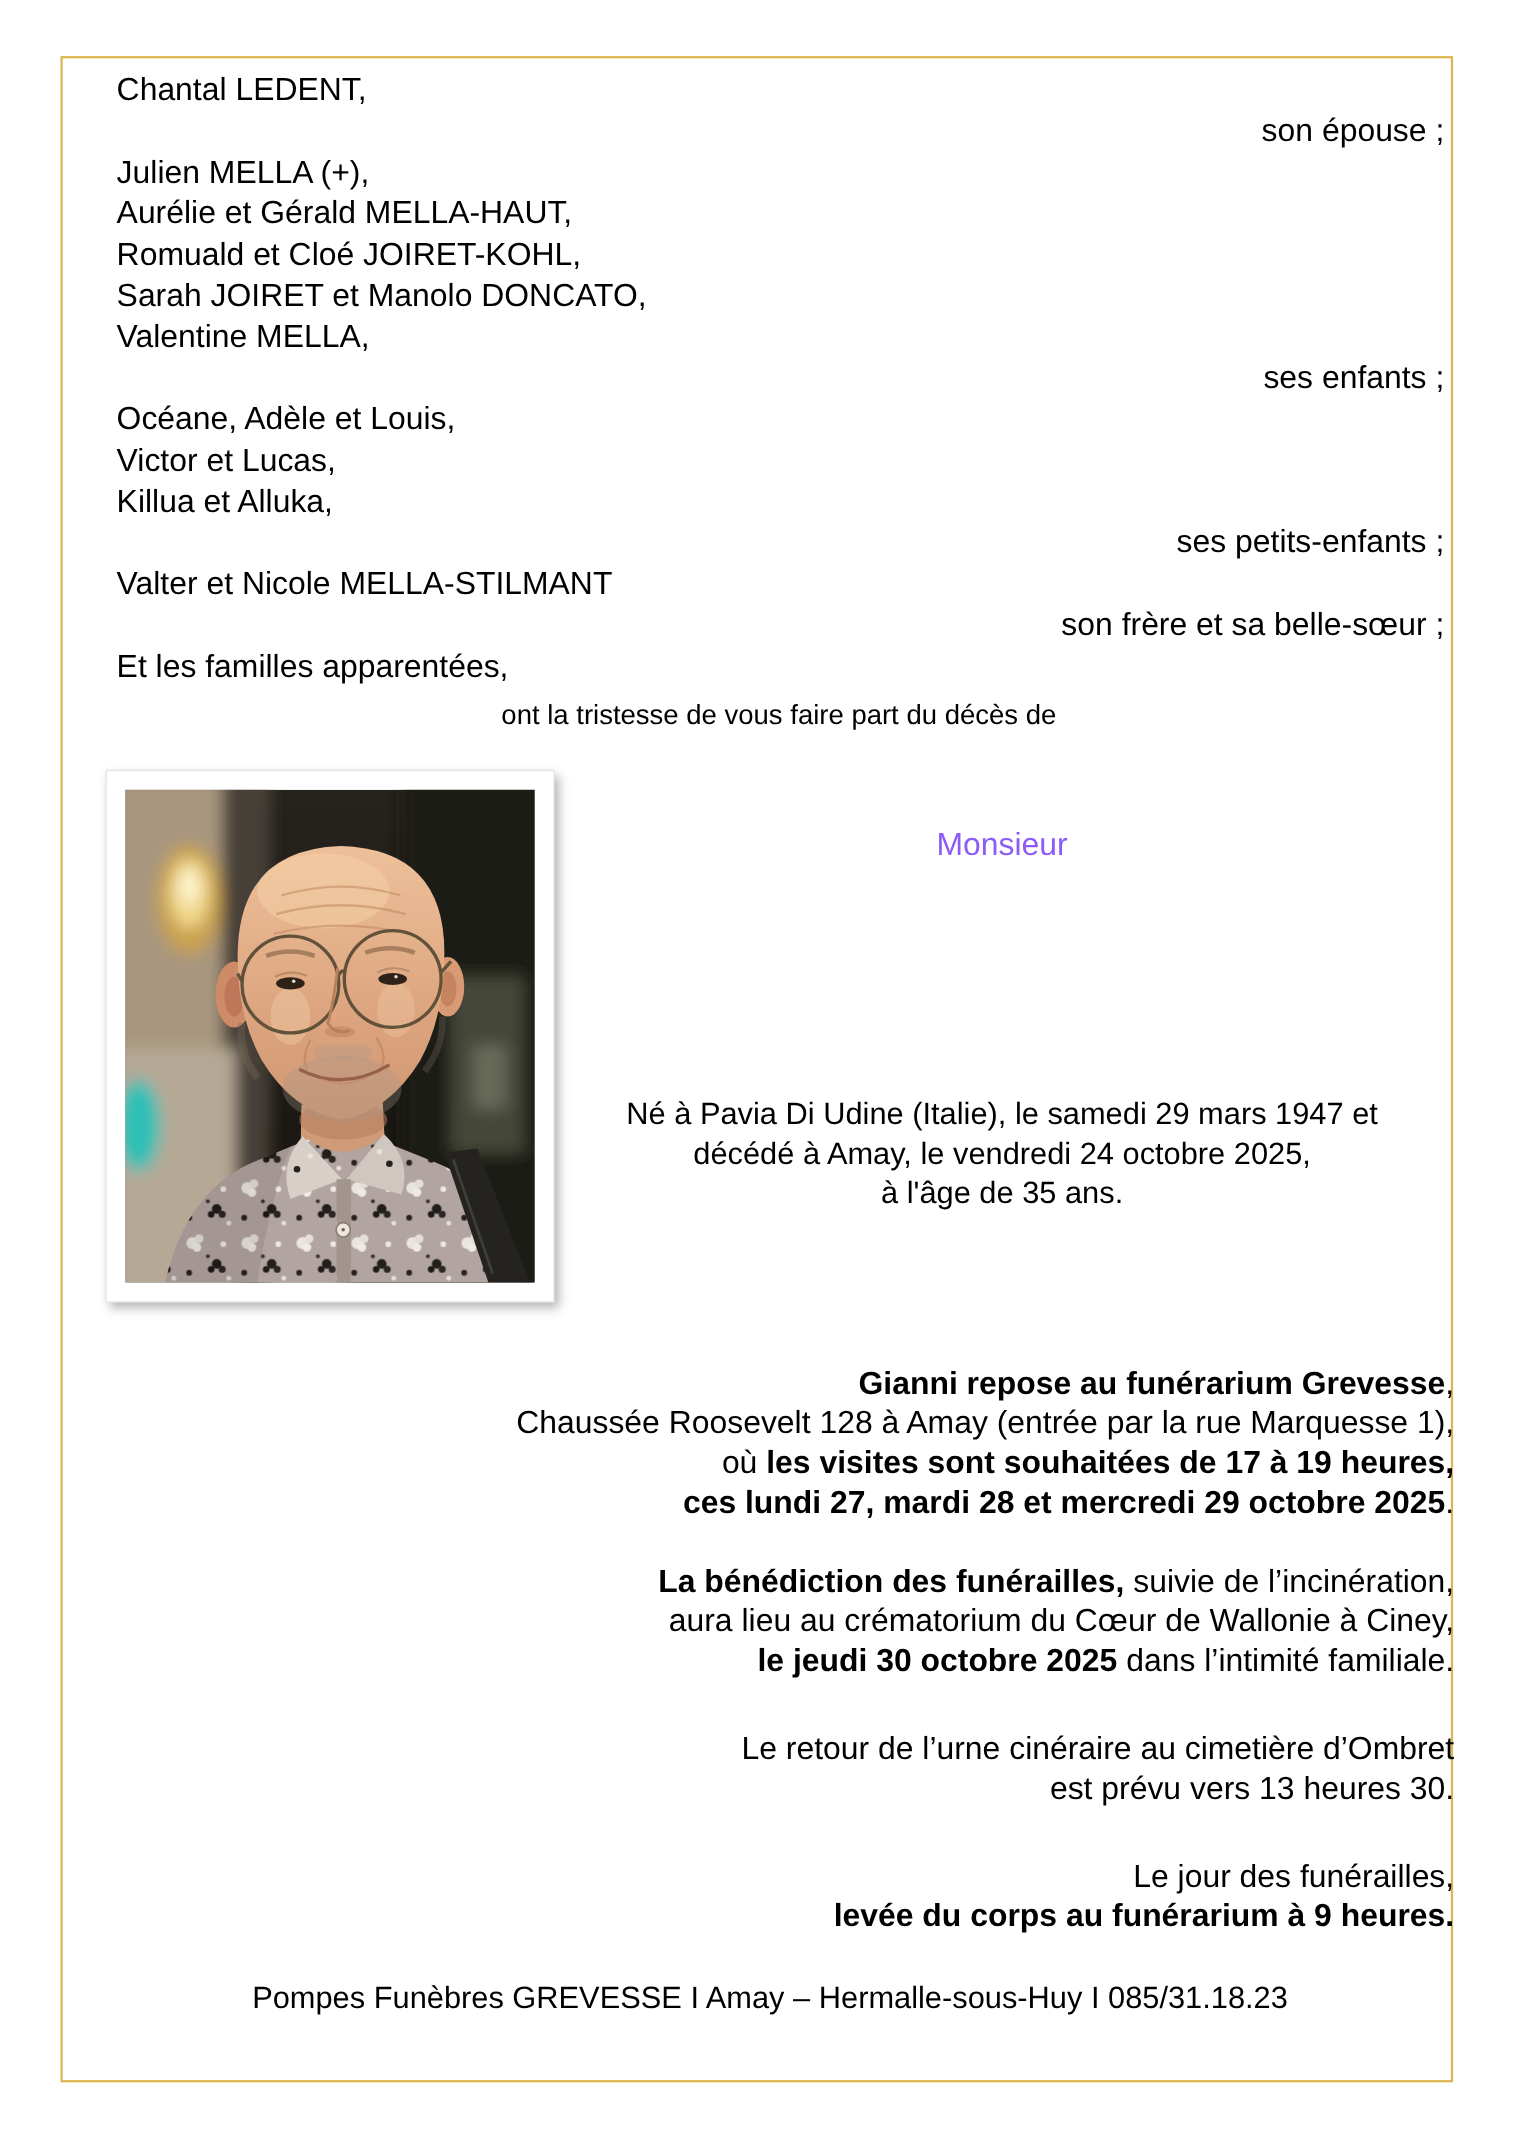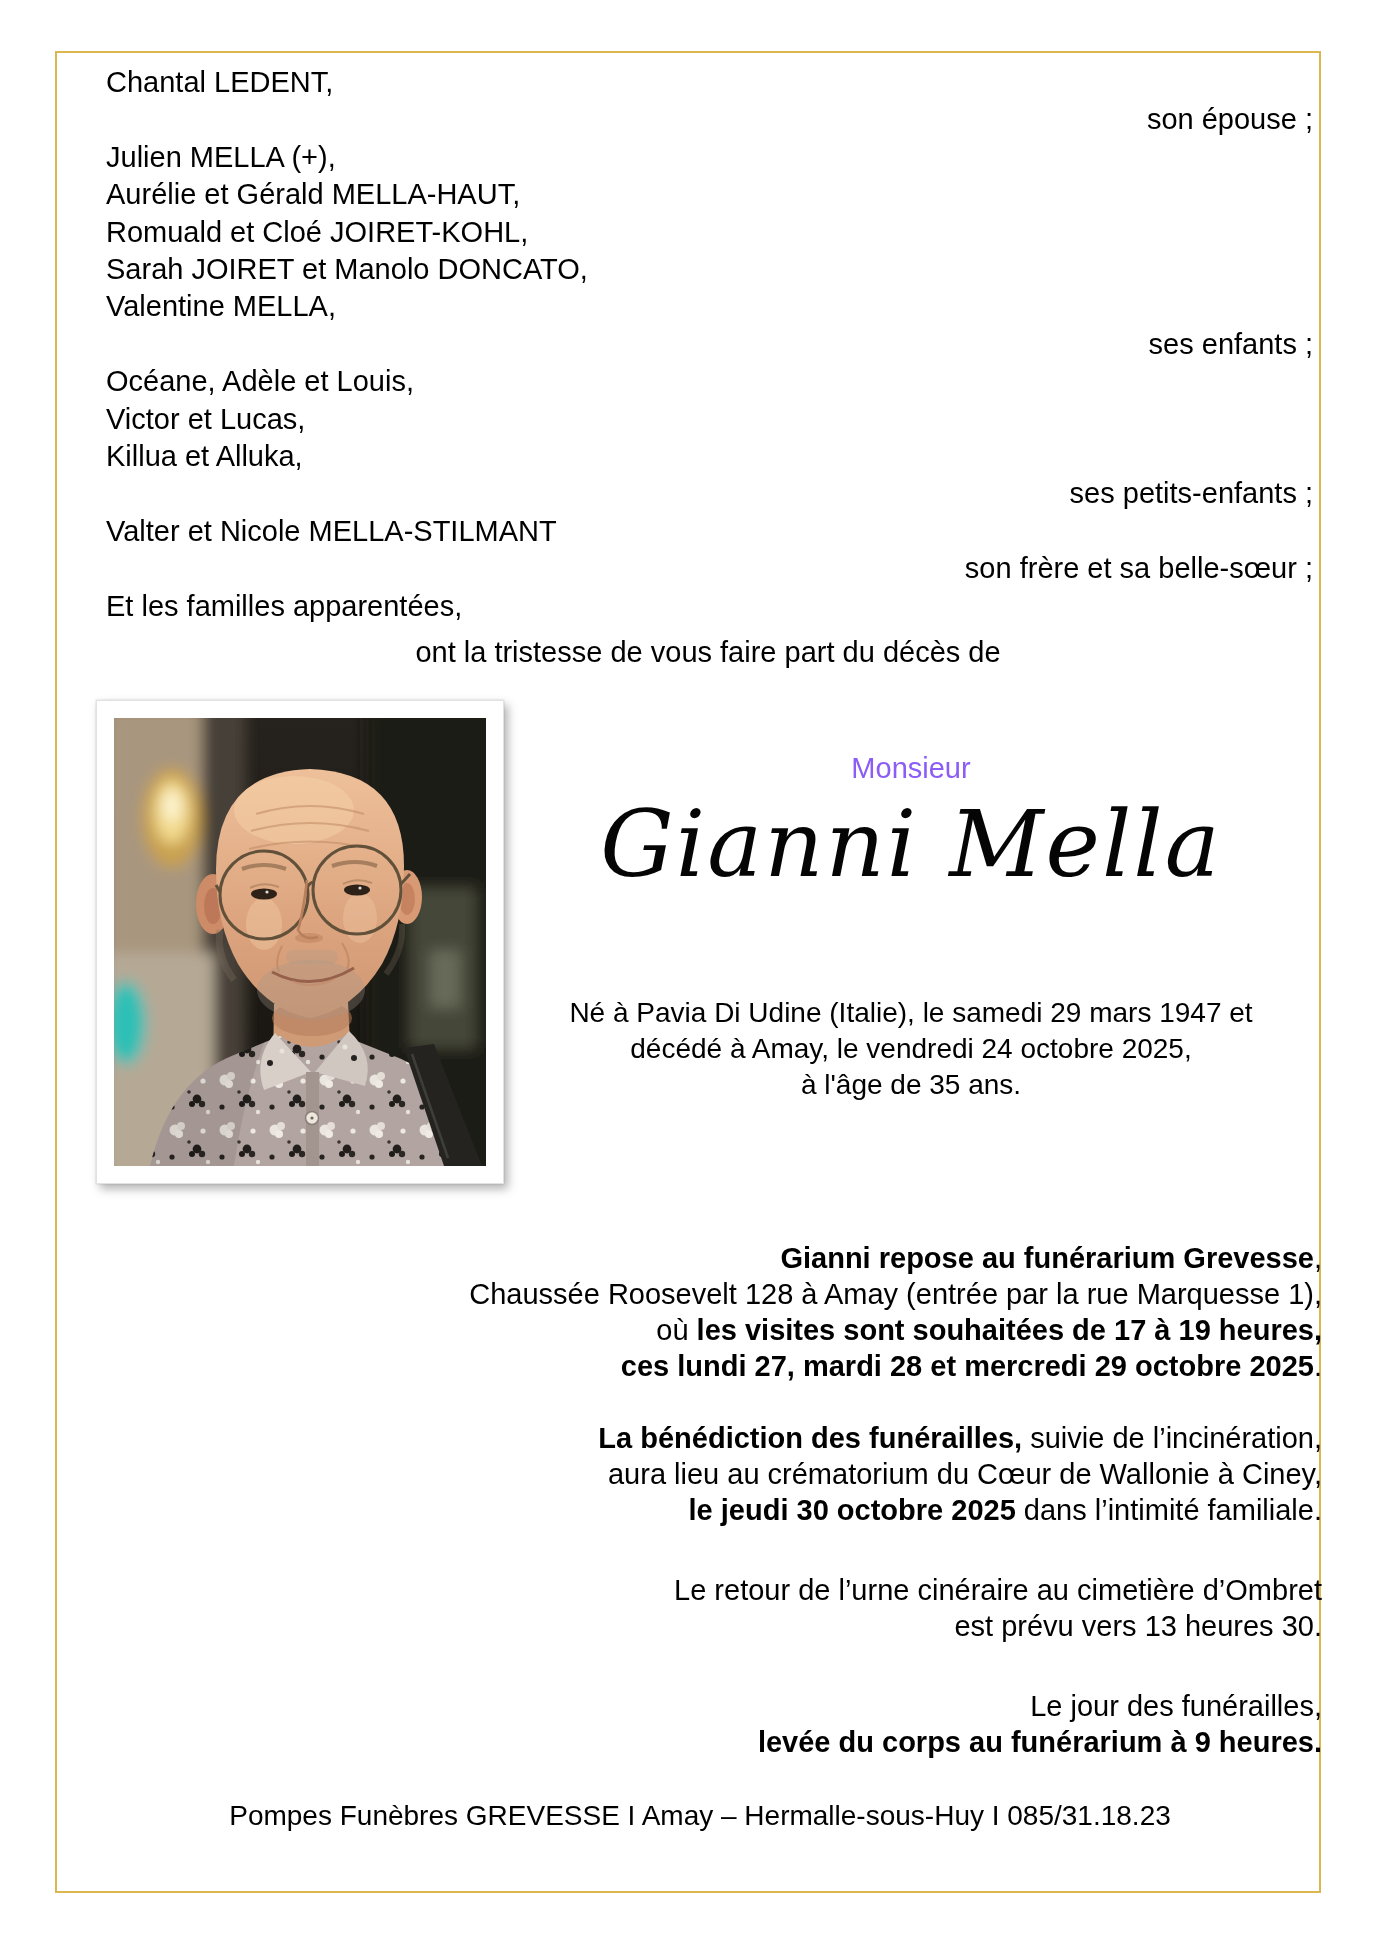--- a/index.html
+++ b/index.html
@@ -19,21 +19,21 @@
   
   .family{
     position:absolute;left:106px;top:64px;width:1207px;
     font-size:29px;line-height:37.4px;white-space:pre;
   }
   .family .left{text-align:left;}
   .family .right{text-align:right;}
   .intro{
     position:absolute;left:56px;top:636px;width:1266px;
     text-align:center;padding-left:38px;box-sizing:border-box;
-    font-size:29px;
+    font-size:25px;
   }
   
   .photo-frame{
     position:absolute;left:96px;top:700px;
     width:372px;height:448px;
     background:#fff;padding:17px;
     border:1px solid #e2e2e2;
     box-shadow:4px 5px 9px rgba(90,90,90,.45), 0 0 2px rgba(0,0,0,.18);
   }
   .photo-frame svg{display:block;width:372px;height:448px;}
@@ -183,21 +183,20 @@
       <rect x="192" y="354" width="13" height="94" fill="#a2958f"></rect>
       <circle cx="198" cy="400" r="6.5" fill="#ece6dd" stroke="#8a7f78" stroke-width="1.5"></circle>
       <circle cx="198" cy="400" r="1.6" fill="#6f655e"></circle>
 
       <path d="M290 330 L330 448 L368 448 L320 326 Z" fill="#24231f"></path>
       <path d="M298 336 L334 440" stroke="#4a4a46" stroke-width="2.5" opacity="0.7"></path>
     </svg>
   </div>
 
   <div class="rcol monsieur">Monsieur</div>
-  <div class="rcol name">Gianni Mella</div>
   <div class="rcol life" id="life">
       <div>Né à Pavia Di Udine (Italie), le samedi 29 mars 1947 et</div>
       <div>décédé à Amay, le vendredi 24 octobre 2025,</div>
       <div>à l'âge de 35 ans.</div>
     </div>
 
   <div class="cer p0">
       <div><span class="b">Gianni repose au funérarium Grevesse</span><span>,</span></div>
       <div><span>Chaussée Roosevelt 128 à Amay (entrée par la rue Marquesse 1),</span></div>
       <div><span>où </span><span class="b">les visites sont souhaitées de 17 à 19 heures,</span></div>

